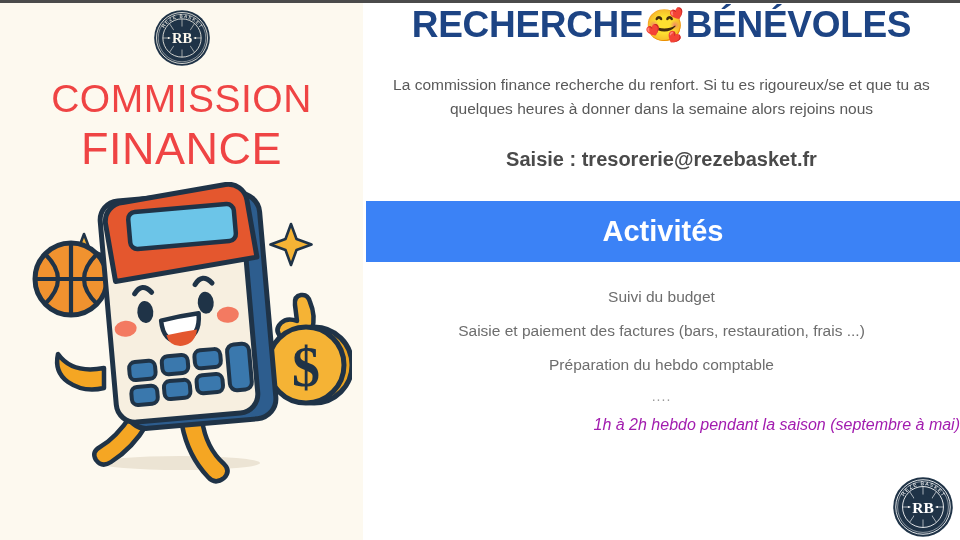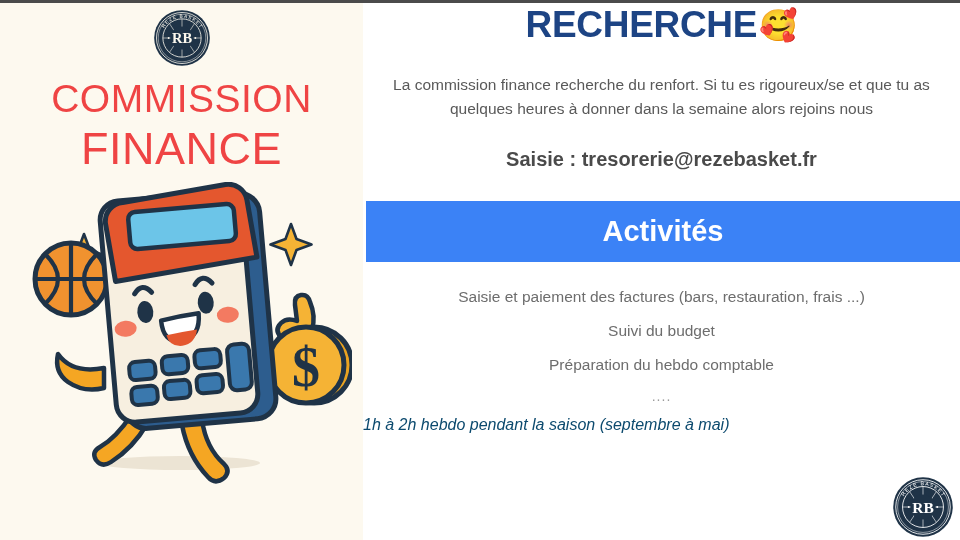--- a/index.html
+++ b/index.html
@@ -69,22 +69,22 @@
   .activities { margin-top:18px; }
   .activity-row {
     text-align:center; font-size:15.5px; color:#6d6d6d;
     padding:8px 20px;
   }
   .dots-row {
     text-align:center; font-size:14px; color:#9b9b9b;
     letter-spacing:1px; padding:6px 0 2px 0;
   }
   .footnote {
-    text-align:left; font-size:16px; color:#0c4a6e;
-    font-style:italic; padding-top:10px;
+    text-align:right; font-size:16px; color:#a21caf;
+    font-style:italic; padding-top:10px;padding-left:30px;
   }
   .club-logo-corner {
     position:absolute; right:6px; bottom:2px;
     width:62px; height:62px;
   }
 </style>
 </head>
 <body>
 
 <div id="poster">
@@ -174,33 +174,34 @@
         </g>
       </svg>
     </div>
   </div>
 
   <div class="right-panel">
 
     <div class="headline">
       <span>RECHERCHE</span>
       <span class="emoji">🥰</span>
+      <span>BÉNÉVOLES</span>
     </div>
 
     <p class="intro">La commission finance recherche du renfort. Si tu es rigoureux/se et que tu as quelques heures à donner dans la semaine alors rejoins nous</p>
 
     <div class="contact">Saisie : tresorerie@rezebasket.fr</div>
 
     <div class="banner">
       <span class="banner-title">Activités</span>
     </div>
 
     <div class="activities">
+      <div class="activity-row">Suivi du budget</div>
       <div class="activity-row">Saisie et paiement des factures (bars, restauration, frais ...)</div>
-      <div class="activity-row">Suivi du budget</div>
       <div class="activity-row">Préparation du hebdo comptable</div>
       <div class="dots-row">....</div>
     </div>
 
     <div class="footnote">1h à 2h hebdo pendant la saison (septembre à mai)</div>
 
     <svg class="club-logo-corner" viewBox="0 0 100 100">
       <circle cx="50" cy="50" r="48" fill="#1f3347"></circle>
       <circle cx="50" cy="50" r="44" fill="none" stroke="#ffffff" stroke-width="1.4"></circle>
       <circle cx="50" cy="50" r="41" fill="none" stroke="#ffffff" stroke-width="0.8"></circle>

